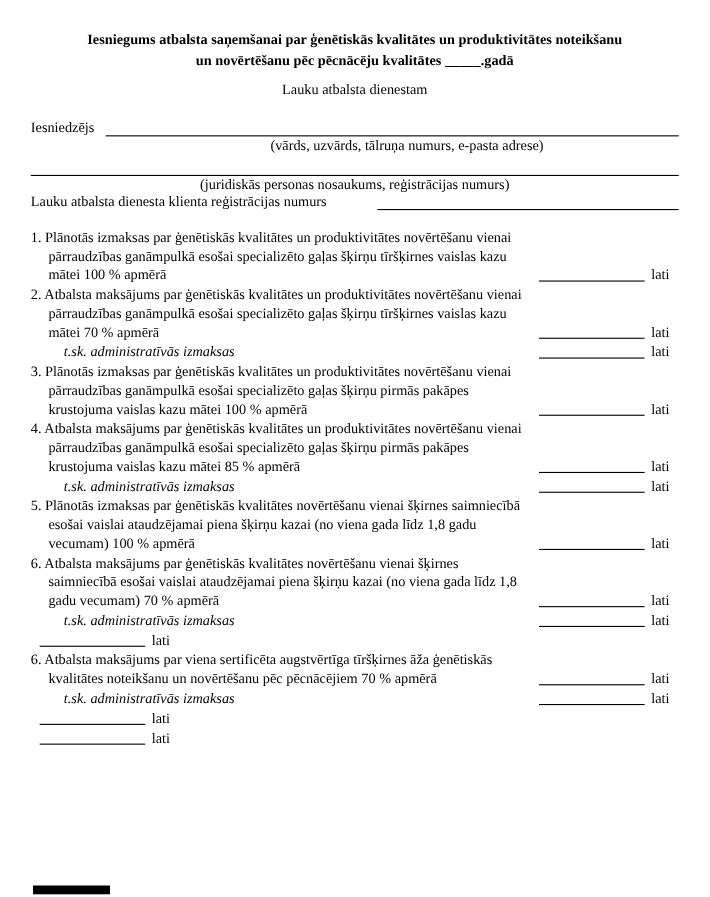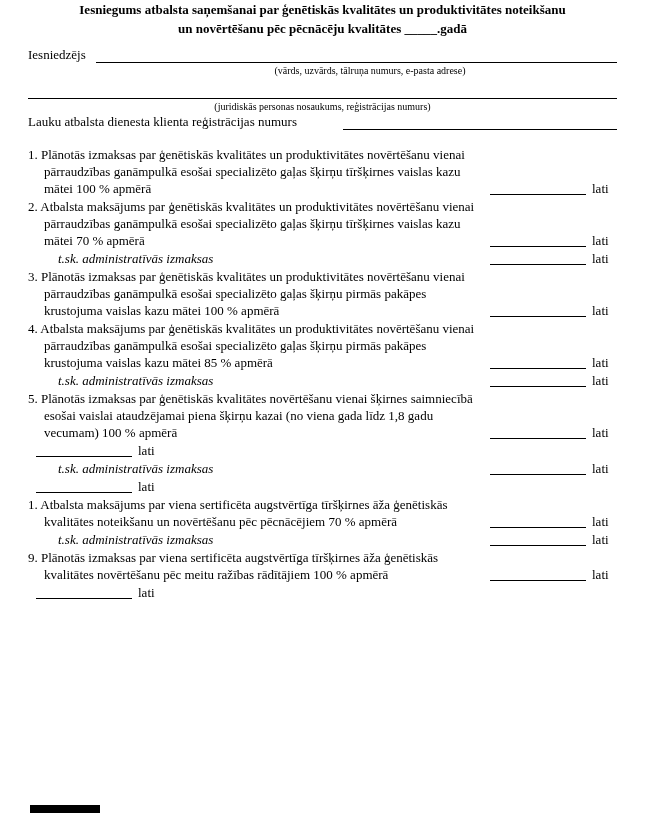--- a/index.html
+++ b/index.html
@@ -5,30 +5,30 @@
   * { box-sizing: border-box; margin: 0; padding: 0; }
   html, body { width: 645px; height: 815px; }
   body {
     font-family: "Liberation Serif", "DejaVu Serif", serif;
     font-size: 13px;
     color: #000;
     background: #fff;
     position: relative;
     overflow: hidden;
   }
-  .doc { padding: 0 28px 0 28px; }
+  .doc { padding: 26px 28px 0 28px; }
 
   .title { text-align: center; font-weight: bold; line-height: 19px; margin-bottom: 8px; }
   .recipient { text-align: center; line-height: 17px; margin-bottom: 18px; }
 
   .field-row { display: flex; align-items: flex-end; line-height: 17px; }
   .field-row .label { padding-right: 10px; white-space: nowrap; }
   .line { flex: 1; border-bottom: 1px solid #000; height: 15px; }
 
-  .hint { font-size: 10px; line-height: 13px; text-align: center; }
+  .hint { font-size: 13px; line-height: 13px; text-align: center; }
   .hint-applicant { padding-left: 95px; margin-top: 1px; margin-bottom: 6px; }
   .hint-legal { margin-top: 1px; }
 
   .full-line { border-bottom: 1px solid #000; height: 16px; }
 
   .client-row { margin-bottom: 16px; gap: 36px; }
 
   .items { }
   .item { display: flex; align-items: flex-end; line-height: 17px; margin-bottom: 1px; }
   .item-text { width: 454px; padding-left: 16px; text-indent: -16px; }
@@ -41,20 +41,21 @@
 </head>
 <body>
 
 <div class="doc">
 
   <div class="title">
     <div>Iesniegums atbalsta saņemšanai par ģenētiskās kvalitātes un produktivitātes noteikšanu</div>
     <div>un novērtēšanu pēc pēcnācēju kvalitātes _____.gadā</div>
   </div>
 
+  <div class="recipient">Lauku atbalsta dienestam</div>
 
   <div class="field-row">
     <span class="label">Iesniedzējs</span>
     <span class="line"></span>
   </div>
   <div class="hint hint-applicant">(vārds, uzvārds, tālruņa numurs, e-pasta adrese)</div>
 
   <div class="full-line"></div>
   <div class="hint hint-legal">(juridiskās personas nosaukums, reģistrācijas numurs)</div>
 
@@ -93,44 +94,44 @@
         <div class="item-text">t.sk. administratīvās izmaksas</div>
         <div class="fill"></div>
         <div class="unit">lati</div>
       </div>
       <div class="item">
         <div class="item-text">5. Plānotās izmaksas par ģenētiskās kvalitātes novērtēšanu vienai šķirnes saimniecībā esošai vaislai ataudzējamai piena šķirņu kazai (no viena gada līdz 1,8 gadu vecumam) 100 % apmērā</div>
         <div class="fill"></div>
         <div class="unit">lati</div>
       </div>
       <div class="item">
+        <div class="item-text">6. Atbalsta maksājums par ģenētiskās kvalitātes novērtēšanu vienai šķirnes saimniecībā esošai vaislai ataudzējamai piena šķirņu kazai (no viena gada līdz 1,8 gadu vecumam) 70 % apmērā</div>
         <div class="fill"></div>
         <div class="unit">lati</div>
       </div>
       <div class="item sub">
         <div class="item-text">t.sk. administratīvās izmaksas</div>
         <div class="fill"></div>
         <div class="unit">lati</div>
       </div>
       <div class="item">
         <div class="fill"></div>
         <div class="unit">lati</div>
       </div>
       <div class="item">
-        <div class="item-text">1. Atbalsta maksājums par viena sertificēta augstvērtīga tīršķirnes āža ģenētiskās kvalitātes noteikšanu un novērtēšanu pēc pēcnācējiem 70 % apmērā</div>
+        <div class="item-text">6. Atbalsta maksājums par viena sertificēta augstvērtīga tīršķirnes āža ģenētiskās kvalitātes noteikšanu un novērtēšanu pēc pēcnācējiem 70 % apmērā</div>
         <div class="fill"></div>
         <div class="unit">lati</div>
       </div>
       <div class="item sub">
         <div class="item-text">t.sk. administratīvās izmaksas</div>
         <div class="fill"></div>
         <div class="unit">lati</div>
       </div>
       <div class="item">
-        <div class="item-text">9. Plānotās izmaksas par viena sertificēta augstvērtīga tīršķirnes āža ģenētiskās kvalitātes novērtēšanu pēc meitu ražības rādītājiem 100 % apmērā</div>
         <div class="fill"></div>
         <div class="unit">lati</div>
       </div>
       <div class="item">
         <div class="fill"></div>
         <div class="unit">lati</div>
       </div>
     </div>
 
 </div>

